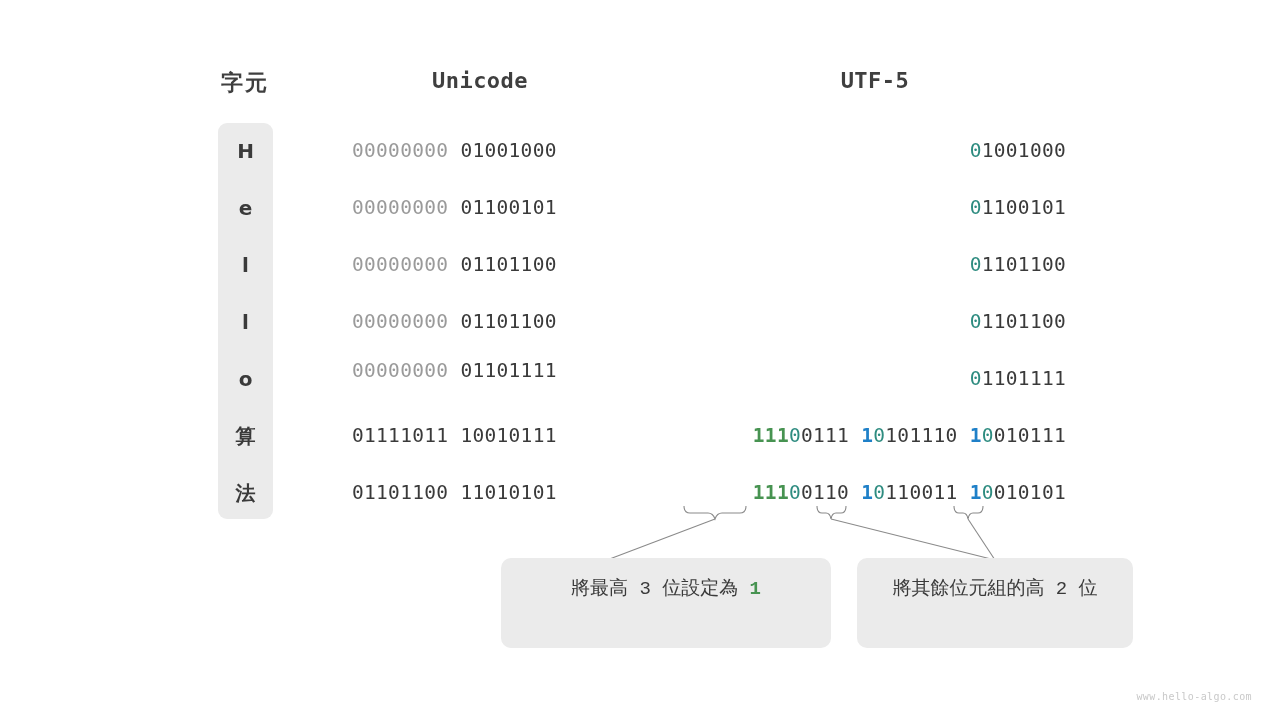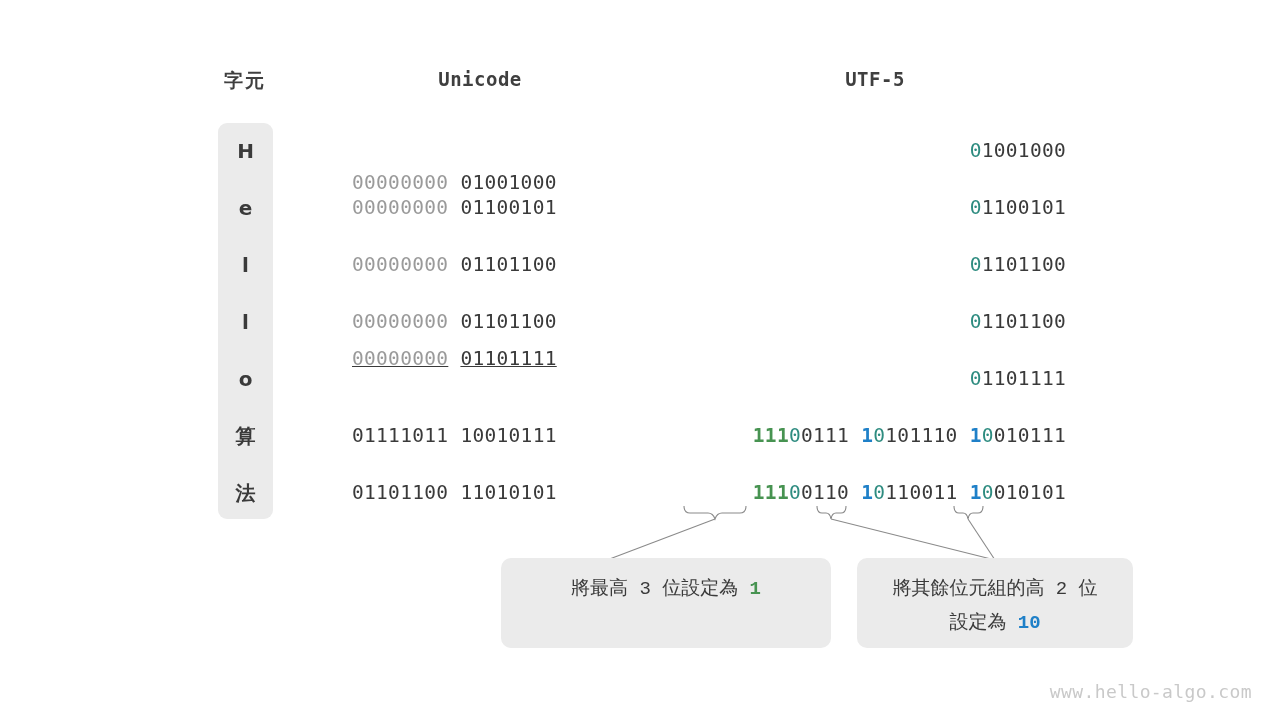--- a/index.html
+++ b/index.html
@@ -16,21 +16,21 @@
     position: relative;
     width: 1280px;
     height: 720px;
   }
 
   
   .col-header {
     position: absolute;
     font-family: "DejaVu Sans Mono", monospace;
     font-weight: bold;
-    font-size: 19px;
+    font-size: 22px;
     color: #3f3f3f;
     letter-spacing: 0.5px;
     text-align: center;
     white-space: nowrap;
   }
   #hdr-char   { left: 190px; top: 68px; width: 110px; font-family: "DejaVu Sans", sans-serif; letter-spacing: 2px; }
   #hdr-unicode{ left: 355px; top: 68px; width: 250px; }
   #hdr-utf8   { left: 790px; top: 68px; width: 170px; }
 
   
@@ -92,21 +92,21 @@
   #callout-left  { left: 501px; top: 558px; width: 330px; height: 90px; }
   #callout-right { left: 857px; top: 558px; width: 276px; height: 90px; }
   .callout .line { display: block; white-space: nowrap; }
   .callout b { font-weight: bold; }
 
   #watermark {
     position: absolute;
     right: 28px;
     bottom: 18px;
     font-family: "DejaVu Sans Mono", monospace;
-    font-size: 18px;
+    font-size: 10px;
     color: #c9c9c9;
     letter-spacing: 0.4px;
   }
 
   #connectors {
     position: absolute;
     left: 0; top: 0;
     width: 1280px; height: 720px;
     pointer-events: none;
   }
@@ -117,33 +117,33 @@
 <div id="stage">
 
   <div class="col-header" id="hdr-char">字元</div>
   <div class="col-header" id="hdr-unicode">Unicode</div>
   <div class="col-header" id="hdr-utf8">UTF-5</div>
 
   <div id="char-panel"></div>
 
   <div id="rows-root">
       <div class="char-cell" style="top: 136px;">H</div>
-      <div class="bits uni" style="top: 136px; margin-top: 32px;"><span class="g">00000000</span><span class="sp"></span><span class="d">01001000</span></div>
+      <div class="bits uni" style="top: 136px;"><span class="g">00000000</span><span class="sp"></span><span class="d">01001000</span></div>
       <div class="bits utf" style="top: 136px;"><span><span class="t">0</span><span class="d">1001000</span></span></div>
       <div class="char-cell" style="top: 193px;">e</div>
       <div class="bits uni" style="top: 193px;"><span class="g">00000000</span><span class="sp"></span><span class="d">01100101</span></div>
       <div class="bits utf" style="top: 193px;"><span><span class="t">0</span><span class="d">1100101</span></span></div>
       <div class="char-cell" style="top: 250px;">l</div>
       <div class="bits uni" style="top: 250px;"><span class="g">00000000</span><span class="sp"></span><span class="d">01101100</span></div>
       <div class="bits utf" style="top: 250px;"><span><span class="t">0</span><span class="d">1101100</span></span></div>
       <div class="char-cell" style="top: 307px;">l</div>
       <div class="bits uni" style="top: 307px;"><span class="g">00000000</span><span class="sp"></span><span class="d">01101100</span></div>
       <div class="bits utf" style="top: 307px;"><span><span class="t">0</span><span class="d">1101100</span></span></div>
       <div class="char-cell" style="top: 364px;">o</div>
-      <div class="bits uni" style="top: 344px; text-decoration: underline;"><span class="g">00000000</span><span class="sp"></span><span class="d">01101111</span></div>
+      <div class="bits uni" style="top: 356px;"><span class="g">00000000</span><span class="sp"></span><span class="d">01101111</span></div>
       <div class="bits utf" style="top: 364px;"><span><span class="t">0</span><span class="d">1101111</span></span></div>
       <div class="char-cell" style="top: 421px;">算</div>
       <div class="bits uni" style="top: 421px;"><span class="d">01111011</span><span class="sp"></span><span class="d">10010111</span></div>
       <div class="bits utf" style="top: 421px; margin-left: 21px;"><span><span class="grn">111</span><span class="t">0</span><span class="d">0111</span></span><span class="sp"></span><span><span class="blu">1</span><span class="t">0</span><span class="d">101110</span></span><span class="sp"></span><span><span class="blu">1</span><span class="t">0</span><span class="d">010111</span></span></div>
       <div class="char-cell" style="top: 478px;">法</div>
       <div class="bits uni" style="top: 478px;"><span class="d">01101100</span><span class="sp"></span><span class="d">11010101</span></div>
       <div class="bits utf" style="top: 478px;"><span><span class="grn">111</span><span class="t">0</span><span class="d">0110</span></span><span class="sp"></span><span><span class="blu">1</span><span class="t">0</span><span class="d">110011</span></span><span class="sp"></span><span><span class="blu">1</span><span class="t">0</span><span class="d">010101</span></span></div>
     </div>
 
   <svg id="connectors" viewBox="0 0 1280 720" xmlns="http://www.w3.org/2000/svg">
@@ -162,17 +162,16 @@
       <path d="M968,519 L995,560"></path>
     </g>
   </svg>
 
   <div class="callout" id="callout-left">
     <span class="line"><span>將最高  3  位設定為  </span><b class="grn">1</b></span>
   </div>
 
   <div class="callout" id="callout-right">
     <span class="line">將其餘位元組的高  2  位</span>
-    <span class="line"><span>設定為  </span><b class="blu">10</b></span>
   </div>
 
   <div id="watermark">www.hello-algo.com</div>
 </div>
 
 </body></html>

